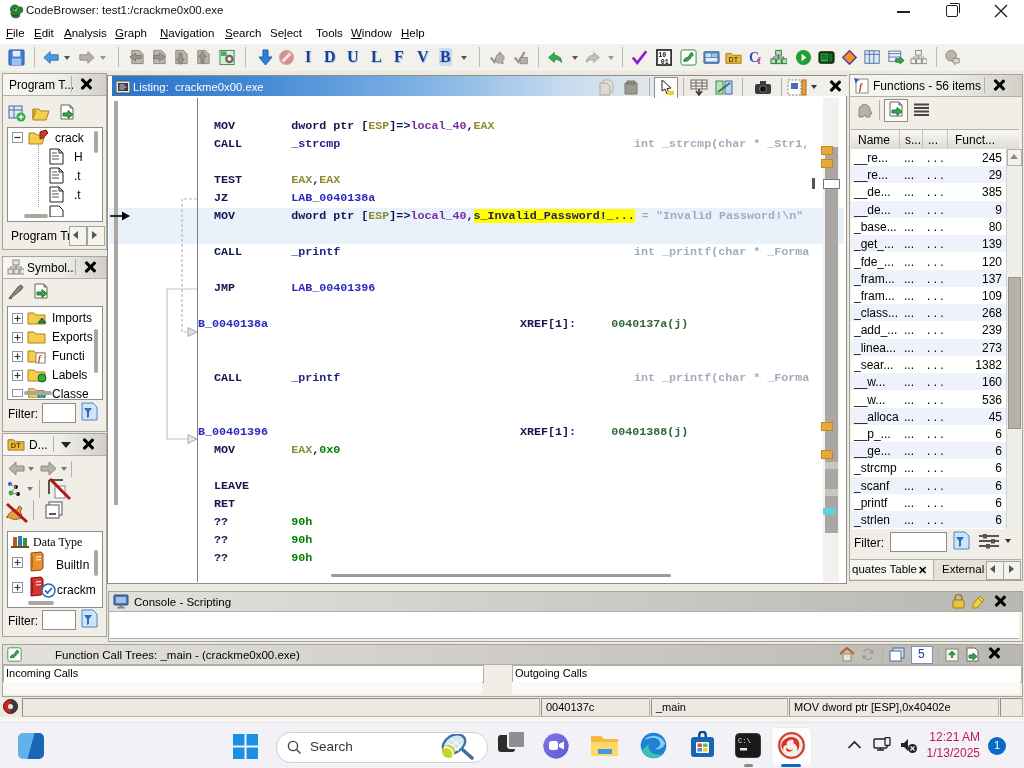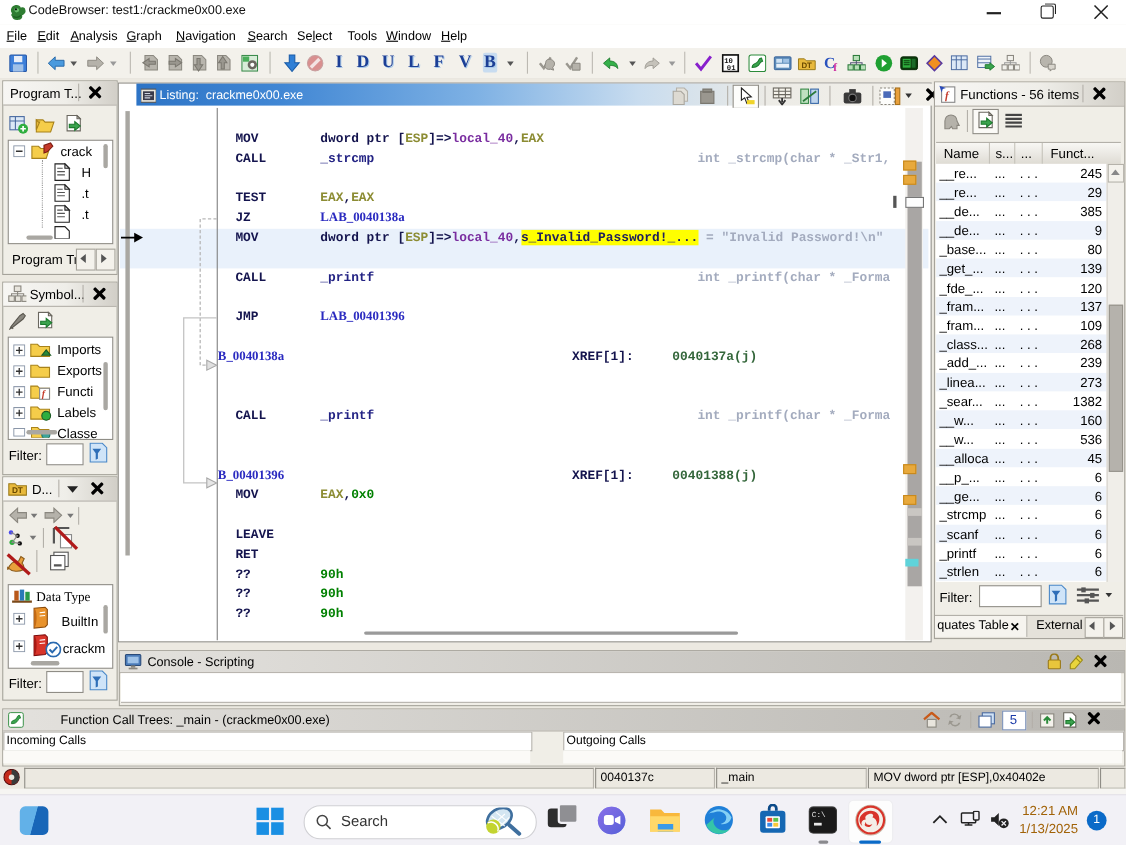--- a/index.html
+++ b/index.html
@@ -25,48 +25,48 @@
 .px:before,.px:after{content:"";position:absolute;left:6px;top:0px;width:2.6px;height:14px;background:#000;border-radius:1px;}
 .px:before{transform:rotate(45deg);}
 .px:after{transform:rotate(-45deg);}
 .white{background:#fff;border:1px solid #8f8d86;}
 .finput{position:absolute;background:#fff;border:1px solid #8f8d86;}
 
 .sbv{position:absolute;width:4px;background:#a9a7a2;border-radius:2px;}
 .sbh{position:absolute;height:4px;background:#a9a7a2;border-radius:2px;}
 
 #listing{left:107px;top:75px;width:738px;height:507px;background:#fff;border:1px solid #8f8d86;}
-#ltitle{position:absolute;left:16px;top:0;width:736px;height:20px;background:linear-gradient(90deg,#2d74c6 0%,#4187d4 18%,#7eb1e4 42%,#c8dcef 62%,#ecebe6 78%,#f2f0ea 100%);}
+#ltitle{position:absolute;left:4px;top:0;width:736px;height:20px;background:linear-gradient(90deg,#2d74c6 0%,#4187d4 18%,#7eb1e4 42%,#c8dcef 62%,#ecebe6 78%,#f2f0ea 100%);}
 #ltitle .txt{position:absolute;left:21px;top:5px;color:#fff;font-size:11.3px;}
 #lbody{position:absolute;left:1px;top:22px;width:736px;height:484px;background:#fff;overflow:hidden;}
 .lln{position:absolute;font-family:"Liberation Mono",monospace;font-size:11.7px;font-weight:bold;white-space:pre;color:#14144e;}
 .mn{color:#14144e;}
 .reg{color:#8c8c33;}
-.lab{color:#2a2ac0;font-family:Liberation Serif, serif;}
+.lab{color:#2a2ac0;}
 .fun{color:#232384;}
 .con{color:#008000;}
 .loc{color:#7a2da0;}
 .cmt{color:#a3abbe;}
 .xr{color:#33663a;}
 .hl{background:#ffff00;color:#20205c;}
 
 #funcs{left:849px;top:74px;width:172px;height:505px;background:#f0eee7;border:1px solid #a6a39b;}
 .frow{position:absolute;left:4px;width:156px;height:17px;font-size:12px;color:#000;}
 .frow .nm{position:absolute;left:3px;top:2px;}
 .frow .d1{position:absolute;left:53px;top:2px;}
 .frow .d2{position:absolute;left:76px;top:2px;}
 .frow .vl{position:absolute;right:4px;top:2px;}
 
 #console{left:108px;top:591px;width:913px;height:49px;background:#f0eee7;border:1px solid #a6a39b;}
 #fct{left:2px;top:644px;width:1019px;height:51px;background:#f0eee7;border:1px solid #a6a39b;}
 #statusbar{left:0px;top:697px;width:1024px;height:21px;background:#ece9e1;}
 .sbox{position:absolute;top:1px;height:17px;border:1px solid #b7b4ac;border-top-color:#8f8d86;border-left-color:#8f8d86;font-size:11px;color:#000;}
 
 #taskbar{left:0;top:722px;width:1024px;height:46px;background:#f2f1f6;border-top:1px solid #e3e2e6;}
-.tbtxt{position:absolute;font-size:12px;color:#a16207;}
+.tbtxt{position:absolute;font-size:12px;color:#be185d;}
 </style>
 </head>
 <body>
 <div id="win">
   <div id="titlebar" class="abs">
     <svg class="abs" style="left:8px;top:3px" width="17" height="17" viewBox="0 0 17 17">
       <path d="M3 9 C1 7 2 3 5 2 C8 1 10 2 11 4 C13 3 15 4 15 6 C16 8 14 10 12 11 C13 13 11 15 9 15 C6 16 3 14 3 12 C2 11 2 10 3 9 Z" fill="#2e7d32"></path>
       <path d="M5 5 C6 4 8 4 9 5 C10 6 9 8 8 8 C6 9 5 7 5 5 Z" fill="#66bb6a"></path>
       <circle cx="6.5" cy="5.5" r="1" fill="#111"></circle>
       <path d="M4 12 C6 13 9 13 11 11" stroke="#1b5e20" stroke-width="1.2" fill="none"></path>

